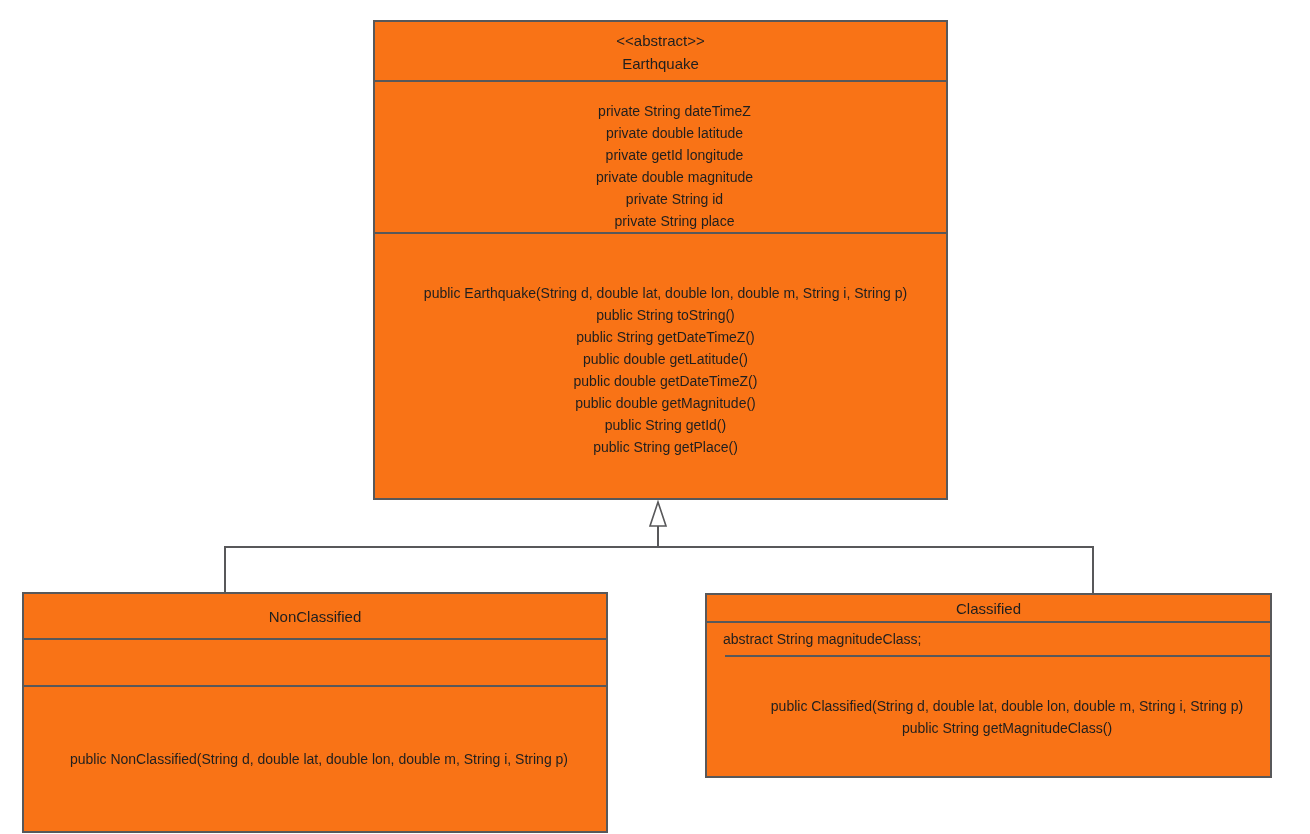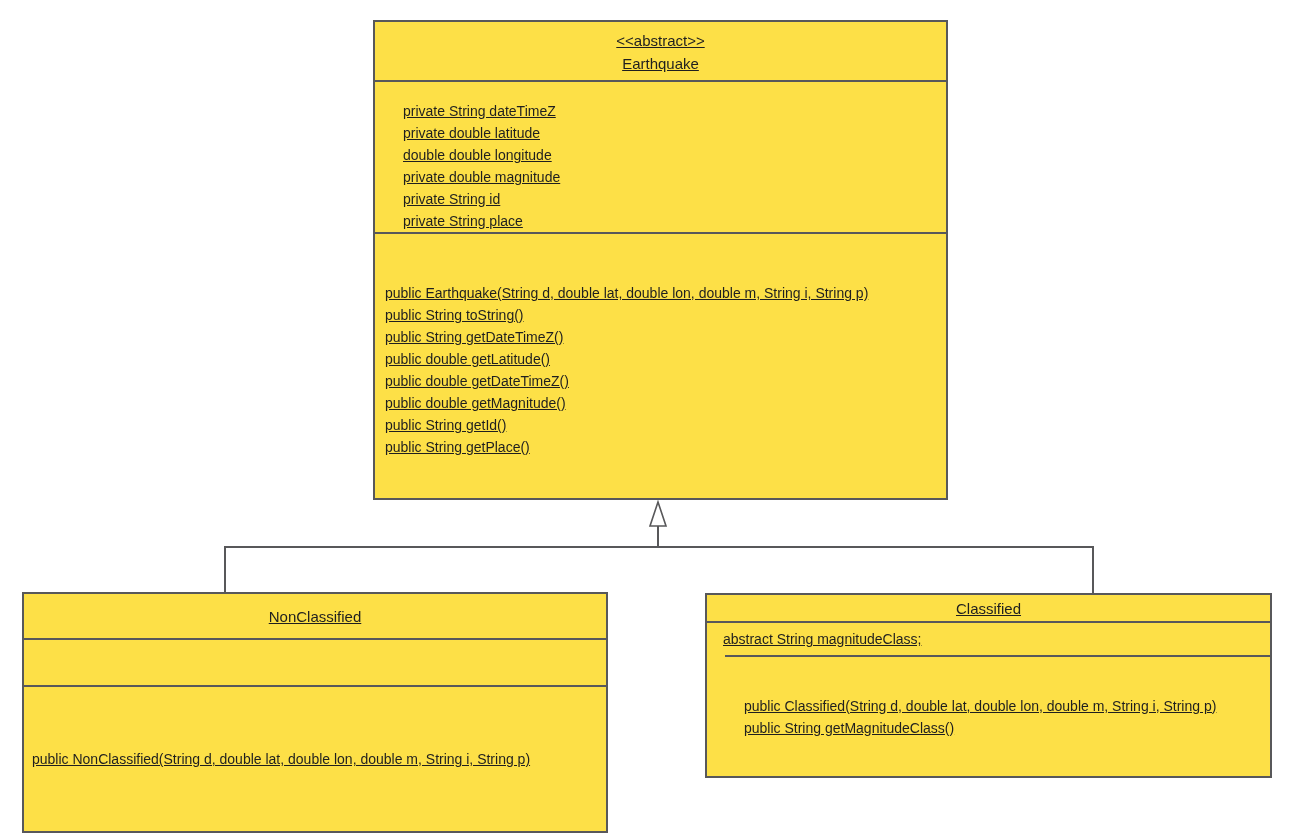--- a/index.html
+++ b/index.html
@@ -32,26 +32,25 @@
     stroke-width: 2;
   }
   .connectors polygon {
     fill: #ffffff;
     stroke: var(--line);
     stroke-width: 1.6;
   }
   .class-box {
     position: absolute;
     border: 2px solid var(--line);
-    background: #fde047;
+    background: #f97316;
     display: flex;
     flex-direction: column;
-    text-decoration: underline;
   }
-  .compartment { border-top: 2px solid var(--line); }
+  .compartment { border-top: 2px solid var(--line); text-align: center; }
   .compartment:first-child { border-top: none; }
 
   .title-block {
     text-align: center;
     font-size: 15px;
     line-height: 23px;
   }
   .member {
     font-size: 14px;
     line-height: 22px;
@@ -90,21 +89,21 @@
   </svg>
 
   <div class="class-box" id="box-earthquake">
     <div class="compartment c-title title-block">
       <div>&lt;&lt;abstract&gt;&gt;</div>
       <div>Earthquake</div>
     </div>
     <div class="compartment c-attrs">
       <div class="member">private String dateTimeZ</div>
       <div class="member">private double latitude</div>
-      <div class="member">double double longitude</div>
+      <div class="member">private getId longitude</div>
       <div class="member">private double magnitude</div>
       <div class="member">private String id</div>
       <div class="member">private String place</div>
     </div>
     <div class="compartment c-methods">
       <div class="member">public Earthquake(String d, double lat, double lon, double m, String i, String p)</div>
       <div class="member">public String toString()</div>
       <div class="member">public String getDateTimeZ()</div>
       <div class="member">public double getLatitude()</div>
       <div class="member">public double getDateTimeZ()</div>

